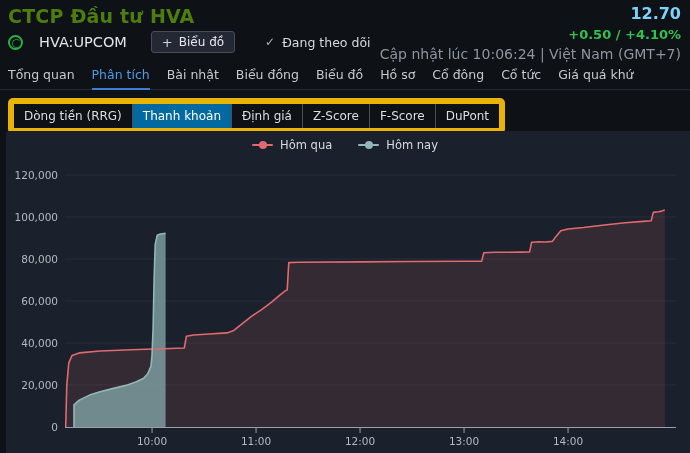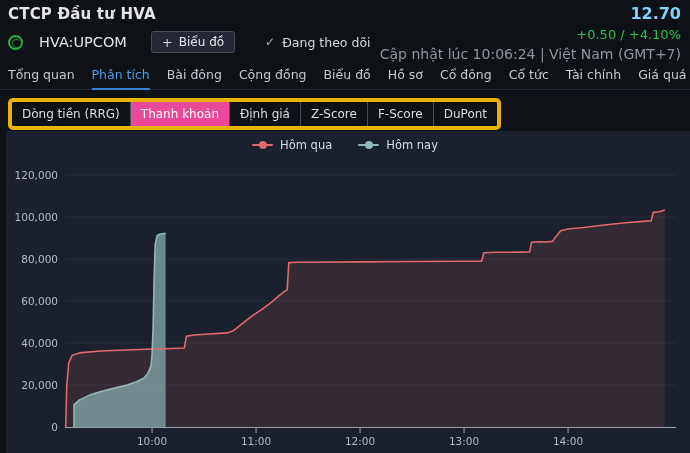--- a/index.html
+++ b/index.html
@@ -1,46 +1,46 @@
 <!DOCTYPE html>
 <html><head>
 <meta charset="utf-8">
 <style>
   html,body{margin:0;padding:0;background:#0d1014;}
   #app{position:relative;width:690px;height:453px;background:#0e1116;overflow:hidden;
        font-family:"DejaVu Sans","Liberation Sans",sans-serif;color:#e8eaed;}
 
   
-  .company-title{position:absolute;left:8px;top:5px;font-size:15px;font-weight:bold;color:#e5e5e5;letter-spacing:.2px;}
+  .company-title{position:absolute;left:8px;top:5px;font-size:19px;font-weight:bold;color:#4d7c0f;letter-spacing:.2px;}
   .ticker-row{position:absolute;left:8px;top:30px;height:24px;display:flex;align-items:center;gap:16px;}
   .logo{width:15px;height:15px;border-radius:50%;border:2px solid #27b045;box-sizing:border-box;position:relative;flex:0 0 auto;}
   .logo::after{content:"";position:absolute;left:2px;top:2px;width:7px;height:7px;border-radius:50%;border:1.5px solid #1d8736;border-right-color:transparent;}
   .ticker{font-size:14.5px;color:#e2e6ea;}
   .chart-btn{display:inline-flex;align-items:center;gap:6px;background:#232834;border:1px solid #474d58;border-radius:3px;
              padding:3px 10px;font-size:12px;color:#e6e8ec;margin-left:8px;cursor:pointer;}
   .plus-icon{font-size:13px;color:#cfd4da;line-height:1;}
   .watch{display:inline-flex;align-items:center;gap:7px;font-size:12.5px;color:#d6dade;margin-left:14px;cursor:pointer;}
   .check-icon{color:#aeb4bc;font-size:12px;line-height:1;}
   .price-box{position:absolute;right:9px;top:4px;text-align:right;}
   .price{font-size:16px;font-weight:bold;color:#7dd3fc;}
-  .change{font-size:13px;font-weight:normal;margin-top:4px;}
+  .change{font-size:13px;font-weight:bold;margin-top:4px;}
   .updated{position:absolute;right:9px;top:46px;font-size:14px;color:#8f969e;}
 
   
   .nav{position:absolute;left:0;top:60px;width:690px;height:30px;border-bottom:1px solid #252b34;
        display:flex;align-items:stretch;padding-left:8px;gap:17px;box-sizing:border-box;}
   .nav .tab{display:flex;align-items:center;font-size:12.5px;color:#c6cbd1;position:relative;cursor:pointer;white-space:nowrap;}
   .nav .tab.active{color:#4d9ae6;}
   .nav .tab.active::after{content:"";position:absolute;left:0;right:0;bottom:-1px;height:2px;background:#3b7fd4;}
 
   
-  .subtabs{position:absolute;left:8px;top:98px;display:inline-flex;border:4px solid #eab308;border-radius:5px;overflow:hidden;}
+  .subtabs{position:absolute;left:8px;top:98px;display:inline-flex;border:6px solid #eab308;border-radius:5px;overflow:hidden;}
   .subtab{padding:5px 10px;font-size:12px;color:#dbdfe3;border-left:1px solid #4a505a;cursor:pointer;white-space:nowrap;background:transparent;}
   .subtab:first-child{border-left:none;}
-  .subtab.active{background:#ec4899;color:#ffffff;}
+  .subtab.active{background:#0369a1;color:#ffffff;}
 
   
   .panel{position:absolute;left:6px;top:131px;width:684px;height:322px;background:#1b212c;border-radius:3px 0 0 0;}
   .legend{position:absolute;left:0;top:138px;width:690px;display:flex;justify-content:center;gap:26px;z-index:3;}
   .legend-item{display:flex;align-items:center;gap:7px;font-size:11.5px;color:#d8dbdf;cursor:pointer;}
   .legend-marker{position:relative;width:21px;height:2px;border-radius:1px;}
   .legend-marker .dot{position:absolute;left:50%;top:50%;width:8px;height:8px;border-radius:50%;transform:translate(-50%,-50%);}
   #chart-svg{position:absolute;left:0;top:130px;width:690px;height:323px;z-index:2;}
 </style>
 </head>
@@ -65,27 +65,26 @@
 
   <div class="price-box">
     <div class="price">12.70</div>
     <div class="change" id="price-change" style="color: rgb(47, 194, 79);">+0.50 / +4.10%</div>
   </div>
   <div class="updated">Cập nhật lúc  10:06:24 | Việt Nam (GMT+7)</div>
 
   <div class="nav" id="nav">
       <div class="tab">Tổng quan</div>
       <div class="tab active">Phân tích</div>
-      <div class="tab">Bài đông</div>
-      <div class="tab">Cộng đồng</div>
+      <div class="tab">Bài nhật</div>
+      <div class="tab">Biểu đồng</div>
       <div class="tab">Biểu đồ</div>
       <div class="tab">Hồ sơ</div>
       <div class="tab">Cổ đông</div>
       <div class="tab">Cổ tức</div>
-      <div class="tab">Tài chính</div>
       <div class="tab">Giá quá khứ</div>
     </div>
 
   <div class="subtabs" id="subtabs">
       <div class="subtab">Dòng tiền (RRG)</div>
       <div class="subtab active">Thanh khoản</div>
       <div class="subtab">Định giá</div>
       <div class="subtab">Z-Score</div>
       <div class="subtab">F-Score</div>
       <div class="subtab">DuPont</div>

